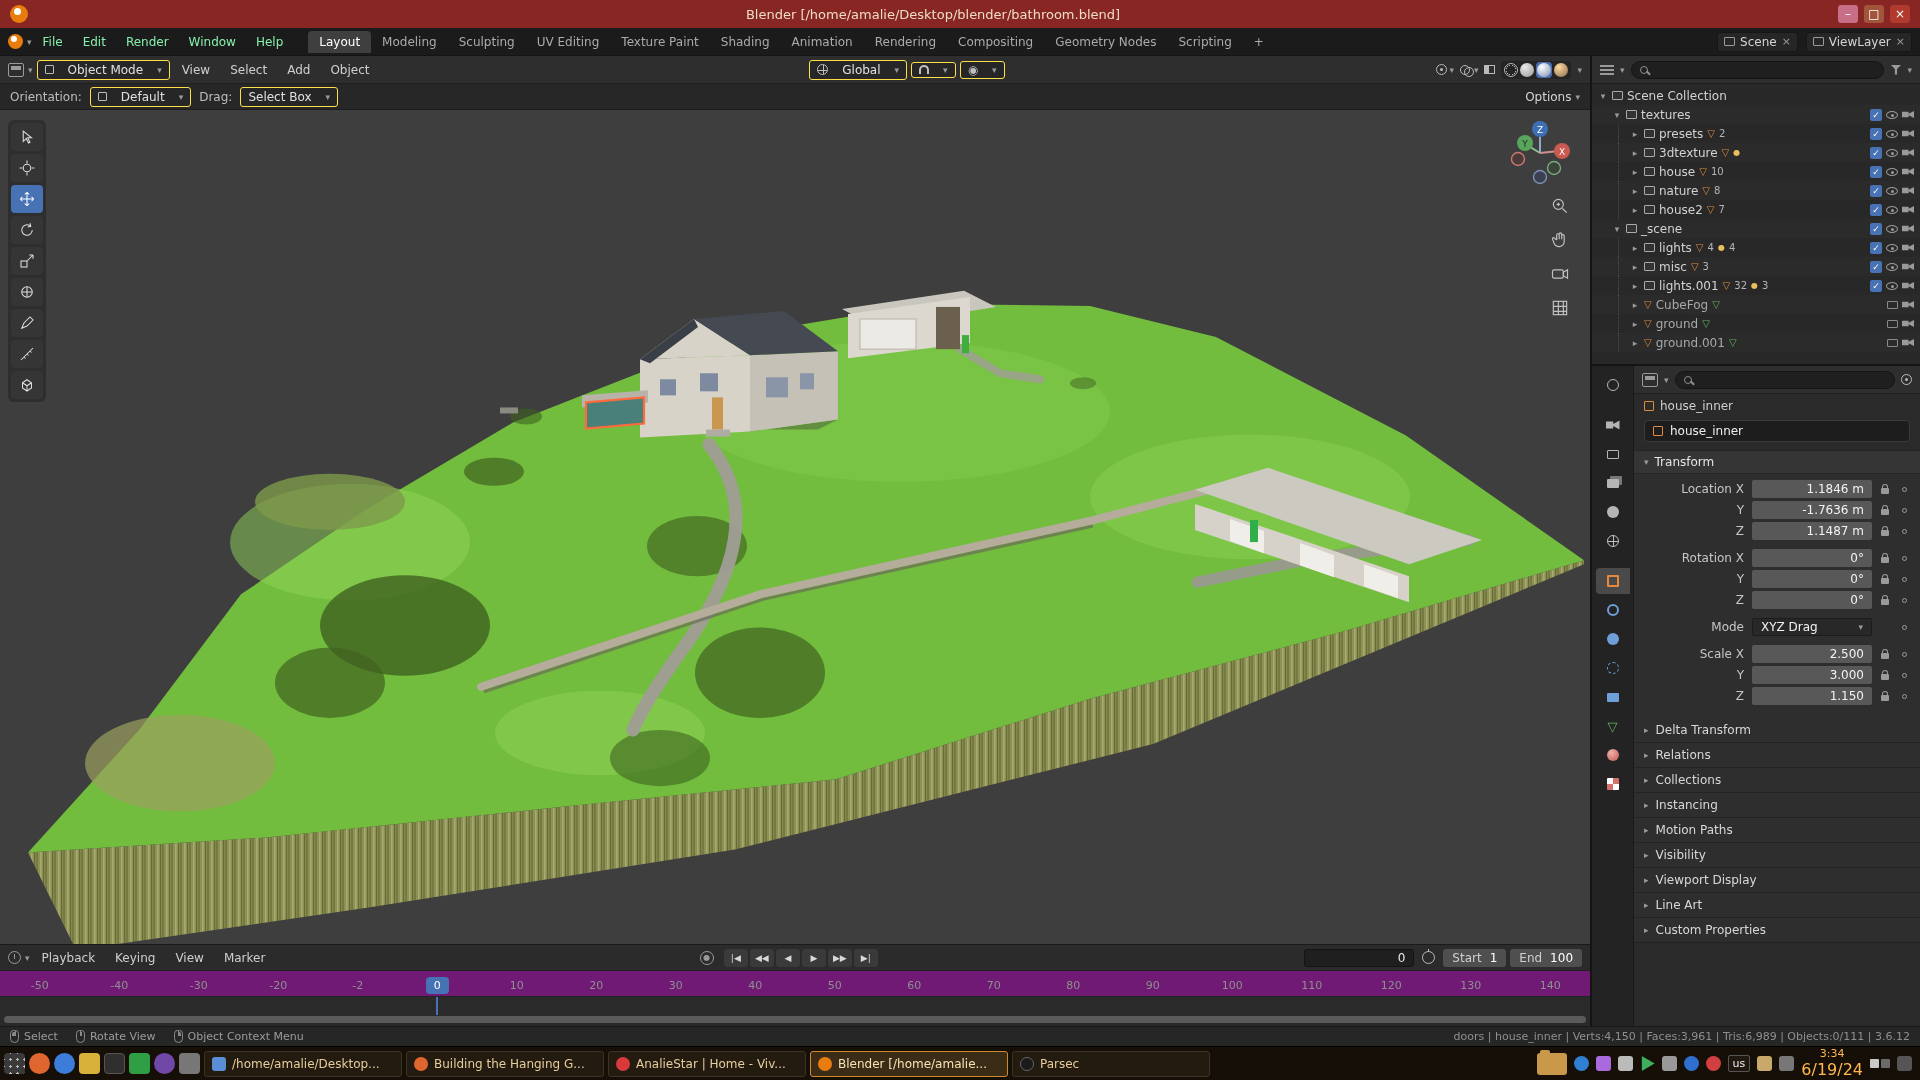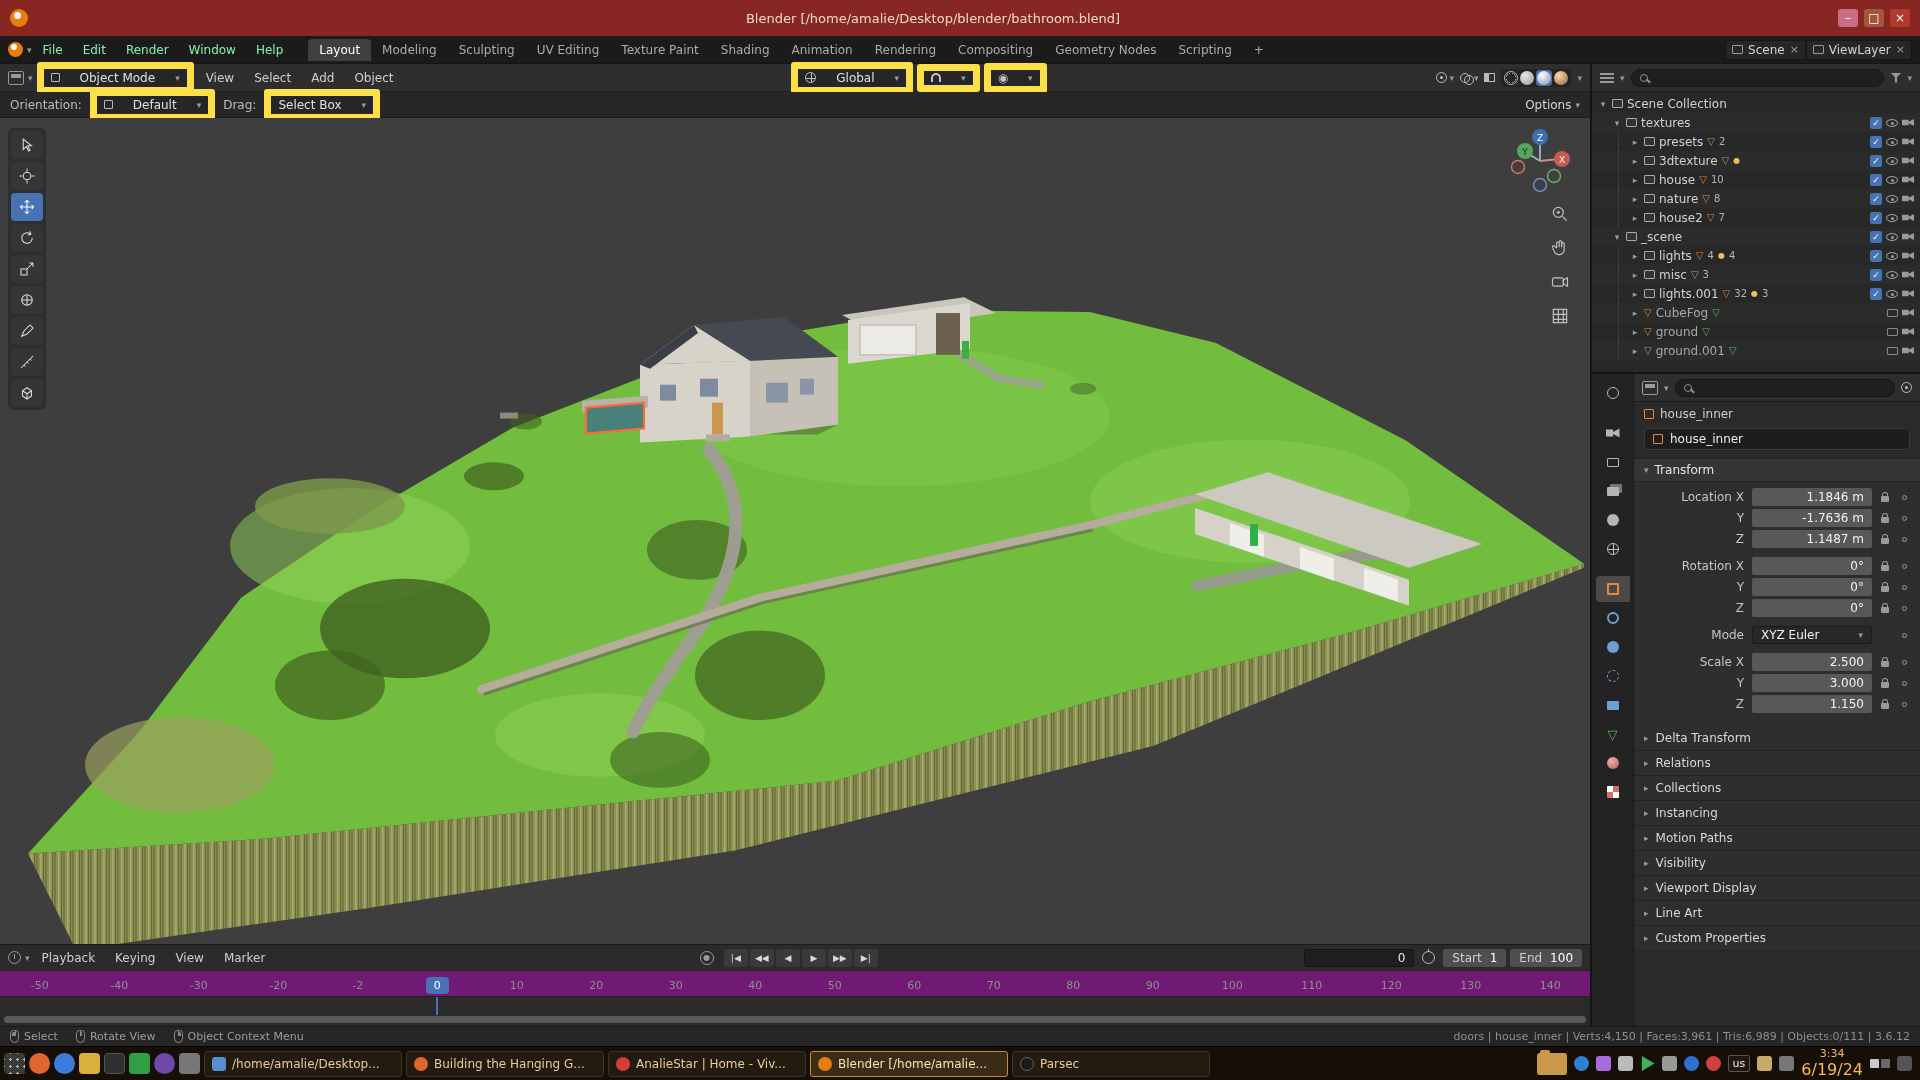--- a/index.html
+++ b/index.html
@@ -1,52 +1,52 @@
 <!DOCTYPE html>
 <html><head>
 <meta charset="utf-8">
 <style>
   *{margin:0;padding:0;box-sizing:border-box;font-family:"DejaVu Sans",sans-serif}
   html,body{background:#000}
   .screen{width:1920px;height:1080px;display:flex;flex-direction:column;font-size:12px;color:#cfcfcf;overflow:hidden;background:#1d1d1d}
 
   
-  .titlebar{height:36px;background:#872622;display:flex;align-items:center;padding:0 10px;flex:0 0 auto}
+  .titlebar{height:28px;background:#872622;display:flex;align-items:center;padding:0 10px;flex:0 0 auto}
   .titlebar .logo{width:18px;height:18px;border-radius:50%;background:#e87d0d;position:relative;flex:0 0 auto}
   .titlebar .logo::after{content:"";position:absolute;left:4px;top:3px;width:7px;height:7px;border-radius:50%;background:#fff}
   .tb-title{flex:1;text-align:center;color:#eedcc6;font-size:13px}
   .winctl{display:flex;gap:6px}
   .winbtn{width:20px;height:18px;display:flex;align-items:center;justify-content:center;border-radius:3px;color:#f3d3c2;font-size:12px;cursor:default}
   .winbtn.pin{background:#c86e86;color:#fff}
   .winbtn.max{background:#a2553a;color:#fff}
   .winbtn.close{background:#b13a2e;color:#fff}
 
   
   .menubar{height:28px;background:#1b1b1b;display:flex;align-items:center;padding:0 8px;gap:2px;flex:0 0 auto;border-bottom:1px solid #141414}
   .mb-logo{width:15px;height:15px;border-radius:50%;background:#e87d0d;position:relative;margin-right:2px}
   .mb-logo::after{content:"";position:absolute;left:3px;top:2px;width:6px;height:6px;border-radius:50%;background:#fff}
   .menu-item{padding:3px 9px;border-radius:3px;color:#86efac}
   .ws-tabs{display:flex;margin-left:14px;align-items:center}
   .ws-tab{padding:4px 11px;color:#ababab;border-radius:4px 4px 0 0}
   .ws-tab.active{background:#3f3f3f;color:#fff}
-  .mb-right{margin-left:auto;display:flex;gap:0;align-items:center}
+  .mb-right{margin-left:auto;display:flex;gap:8px;align-items:center}
   .mb-combo{display:flex;align-items:center;gap:5px;background:#262626;border:1px solid #161616;border-radius:3px;padding:2px 6px;color:#d5d5d5}
   .mb-combo .cico{width:11px;height:9px;border:1px solid #9a9a9a;border-radius:1px}
   .mb-combo .x{color:#9a9a9a;font-size:11px}
 
   
   .main{flex:1;display:flex;min-height:0}
   .left-col{flex:1;display:flex;flex-direction:column;min-width:0}
   .right-col{width:330px;display:flex;flex-direction:column;border-left:2px solid #141414;flex:0 0 auto}
 
   
   .vheader{height:28px;background:#2e2e2e;display:flex;align-items:center;padding:0 8px;gap:4px;border-bottom:1px solid #1f1f1f;flex:0 0 auto}
   .hdr-ed-ico{width:16px;height:14px;border:1px solid #9a9a9a;border-radius:2px;position:relative}
   .hdr-ed-ico::after{content:"";position:absolute;left:2px;top:2px;right:2px;height:4px;background:#9a9a9a}
-  .pill{display:flex;align-items:center;gap:20px;background:#262626;border:7px solid #fde047;border-radius:3px;padding:2px 7px;color:#e0e0e0}
+  .pill{display:flex;align-items:center;gap:14px;background:#262626;border:1px solid #fde047;border-radius:3px;padding:2px 7px;color:#e0e0e0}
   .pill .sq{width:9px;height:9px;border:1px solid #bbb;border-radius:1px}
   .chev{color:#9a9a9a;font-size:9px}
   .vh-menu{padding:3px 8px;color:#cfcfcf}
   .spacer{flex:1}
   .globe{width:11px;height:11px;border:1px solid #c0c0c0;border-radius:50%;position:relative}
   .globe::after{content:"";position:absolute;left:50%;top:0;bottom:0;border-left:1px solid #c0c0c0}
   .globe::before{content:"";position:absolute;top:50%;left:0;right:0;border-top:1px solid #c0c0c0}
   .magnet{width:10px;height:9px;border:2px solid #c0c0c0;border-bottom:none;border-radius:6px 6px 0 0}
   .propedit{color:#c0c0c0;font-size:12px;line-height:1}
   .vh-right{display:flex;align-items:center;gap:6px}
@@ -817,21 +817,21 @@
               </div>
             <div class="trow">
                 <span class="tlabel">Z</span>
                 <span class="tfield">0°</span>
                 <span class="ico-lock"></span>
                 <span class="adot"></span>
               </div>
             <div class="trow mt">
                 <span class="tlabel">Mode</span>
                 <span class="tfield dd">
-                  <span>XYZ Euler</span>
+                  <span>XYZ Drag</span>
                   <span class="chev">▾</span>
                 </span>
                 <span></span>
                 <span class="adot"></span>
               </div>
             <div class="trow mt">
                 <span class="tlabel">Scale X</span>
                 <span class="tfield">2.500</span>
                 <span class="ico-lock"></span>
                 <span class="adot"></span>

